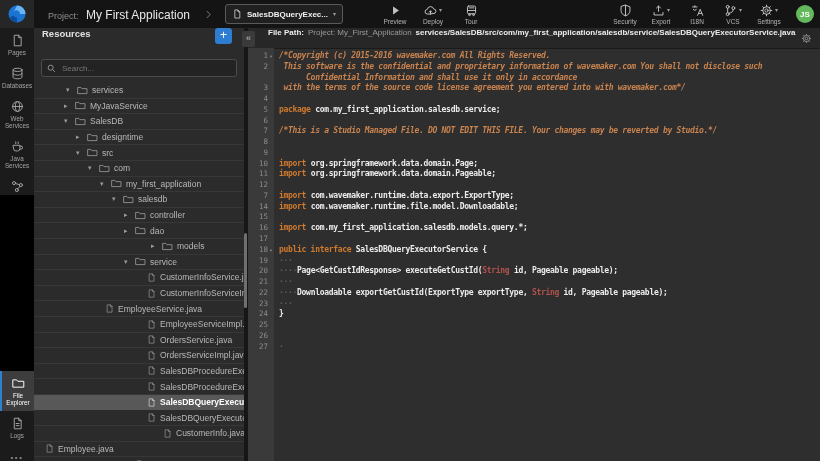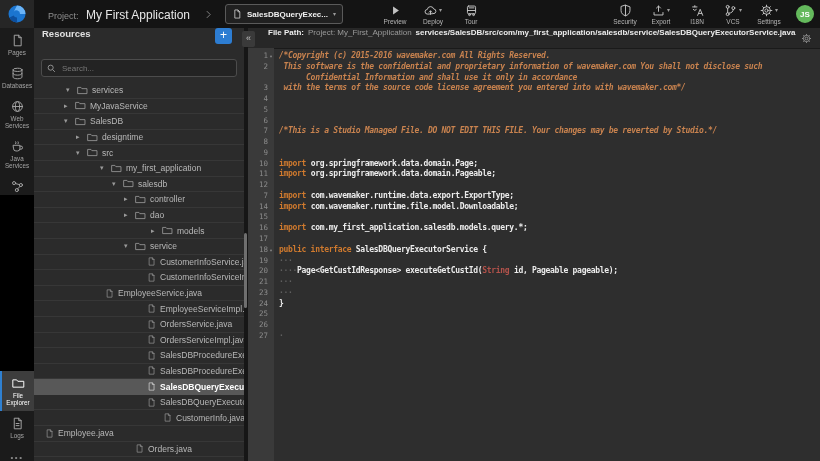--- a/index.html
+++ b/index.html
@@ -350,20 +350,29 @@
         </div>
         <div class="tree-row" style="padding-left:42px">
     <span class="arrow">▾</span>
     <span class="t-ico">
             <svg viewBox="0 0 16 16" width="11" height="11" fill="none" stroke="currentColor" stroke-width="1.2" stroke-linecap="round" stroke-linejoin="round">
               <path d="M1.5 3.5 h4.2 l1.4 1.8 h7.4 v7.2 h-13 z"></path>
             </svg>
           </span>
     <span class="t-label">src</span>
         </div>
+        <div class="tree-row" style="padding-left:54px">
+    <span class="arrow">▾</span>
+    <span class="t-ico">
+            <svg viewBox="0 0 16 16" width="11" height="11" fill="none" stroke="currentColor" stroke-width="1.2" stroke-linecap="round" stroke-linejoin="round">
+              <path d="M1.5 3.5 h4.2 l1.4 1.8 h7.4 v7.2 h-13 z"></path>
+            </svg>
+          </span>
+    <span class="t-label">com</span>
+        </div>
         <div class="tree-row" style="padding-left:66px">
     <span class="arrow">▾</span>
     <span class="t-ico">
             <svg viewBox="0 0 16 16" width="11" height="11" fill="none" stroke="currentColor" stroke-width="1.2" stroke-linecap="round" stroke-linejoin="round">
               <path d="M1.5 3.5 h4.2 l1.4 1.8 h7.4 v7.2 h-13 z"></path>
             </svg>
           </span>
     <span class="t-label">my_first_application</span>
         </div>
         <div class="tree-row" style="padding-left:78px">
@@ -579,21 +588,21 @@
     <span class="ln"><span class="num"></span><span class="foldcol"></span></span>
     <span class="lc"><span class="cm">      Confidential Information and shall use it only in accordance</span></span></div>
           <div class="crow">
     <span class="ln"><span class="num">3</span><span class="foldcol"></span></span>
     <span class="lc"><span class="cm"> with the terms of the source code license agreement you entered into with wavemaker.com*/</span></span></div>
           <div class="crow">
     <span class="ln"><span class="num">4</span><span class="foldcol"></span></span>
     <span class="lc"></span></div>
           <div class="crow">
     <span class="ln"><span class="num">5</span><span class="foldcol"></span></span>
-    </div>
+    <span class="lc"><span class="kw">package</span><span class="pl"> com.my_first_application.salesdb.service;</span></span></div>
           <div class="crow">
     <span class="ln"><span class="num">6</span><span class="foldcol"></span></span>
     <span class="lc"></span></div>
           <div class="crow">
     <span class="ln"><span class="num">7</span><span class="foldcol"></span></span>
     <span class="lc"><span class="cm">/*This is a Studio Managed File. DO NOT EDIT THIS FILE. Your changes may be reverted by Studio.*/</span></span></div>
           <div class="crow">
     <span class="ln"><span class="num">8</span><span class="foldcol"></span></span>
     <span class="lc"></span></div>
           <div class="crow">
@@ -629,20 +638,23 @@
           <div class="crow">
     <span class="ln"><span class="num">19</span><span class="foldcol"></span></span>
     <span class="lc"><span class="ws">···</span></span></div>
           <div class="crow">
     <span class="ln"><span class="num">20</span><span class="foldcol"></span></span>
     <span class="lc"><span class="ws">····</span><span class="pl">Page&lt;GetCustIdResponse&gt; executeGetCustId(</span><span class="ty">String</span><span class="pl"> id, Pageable pageable);</span></span></div>
           <div class="crow">
     <span class="ln"><span class="num">21</span><span class="foldcol"></span></span>
     <span class="lc"><span class="ws">···</span></span></div>
           <div class="crow">
+    <span class="ln"><span class="num">22</span><span class="foldcol"></span></span>
+    <span class="lc"><span class="ws">····</span><span class="pl">Downloadable exportGetCustId(ExportType exportType, </span><span class="ty">String</span><span class="pl"> id, Pageable pageable);</span></span></div>
+          <div class="crow">
     <span class="ln"><span class="num">23</span><span class="foldcol"></span></span>
     <span class="lc"><span class="ws">···</span></span></div>
           <div class="crow">
     <span class="ln"><span class="num">24</span><span class="foldcol"></span></span>
     <span class="lc"><span class="pl">}</span></span></div>
           <div class="crow">
     <span class="ln"><span class="num">25</span><span class="foldcol"></span></span>
     <span class="lc"></span></div>
           <div class="crow">
     <span class="ln"><span class="num">26</span><span class="foldcol"></span></span>

